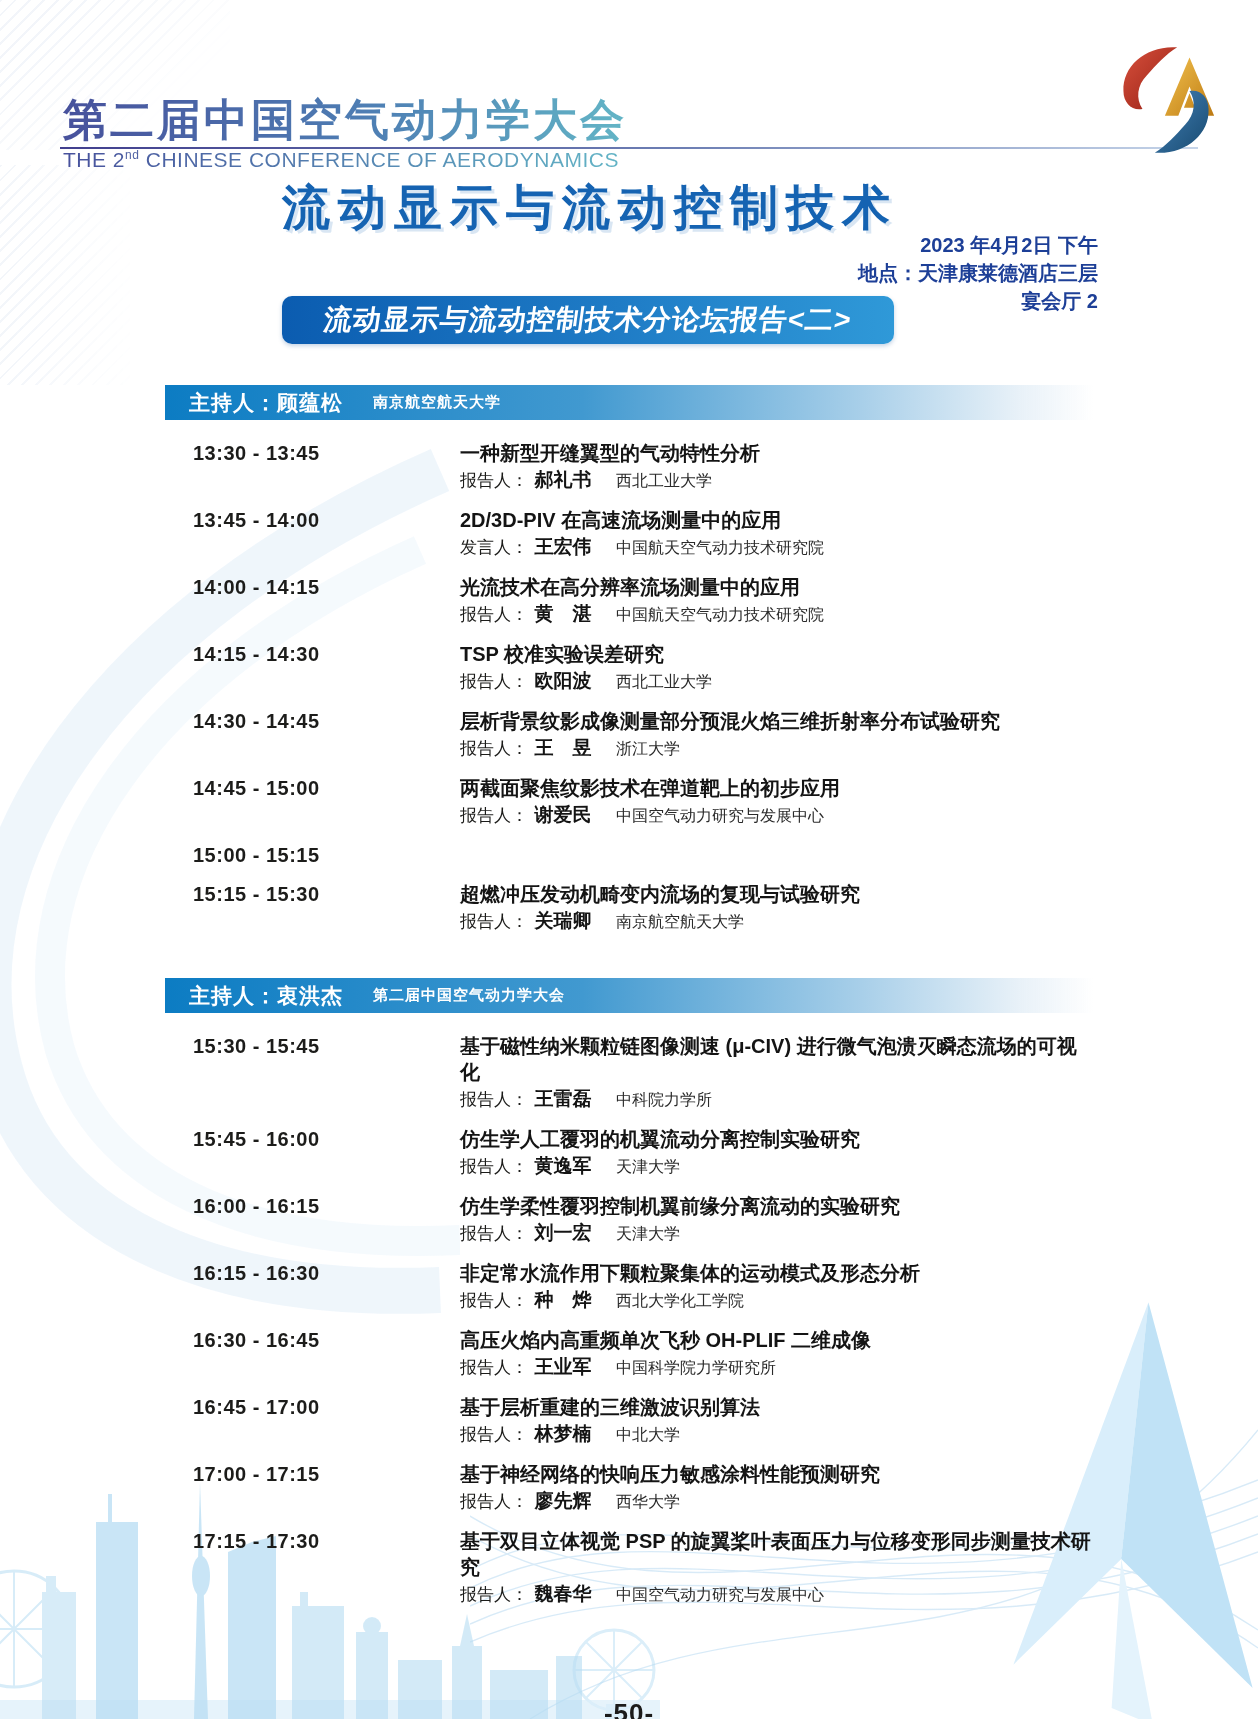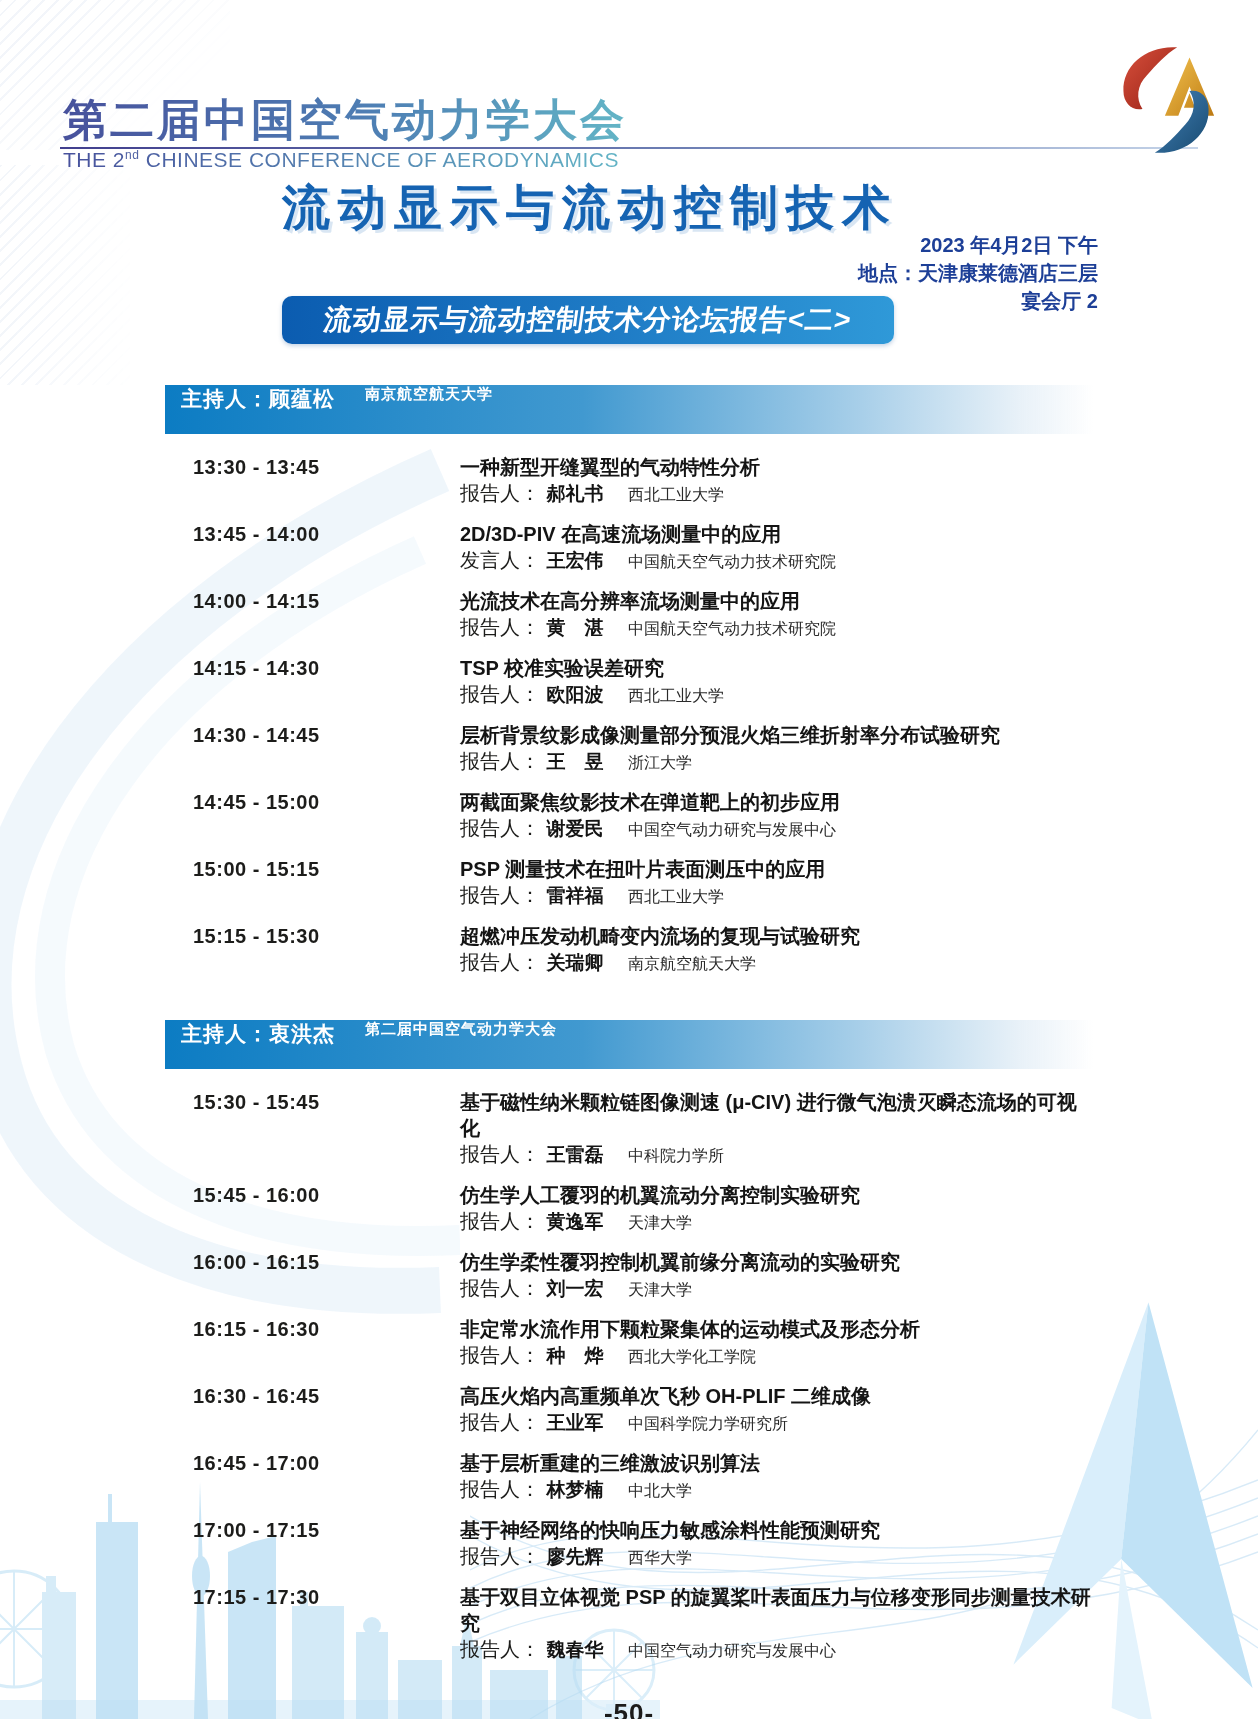--- a/index.html
+++ b/index.html
@@ -56,33 +56,33 @@
     background:linear-gradient(90deg,#0b5cb0 0%,#1f7cc6 55%,#2f99d8 100%);
     box-shadow:0 2px 4px rgba(20,80,150,.25);
   }
   .banner span{
     color:#fff;font-size:28px;font-weight:bold;letter-spacing:1px;
     transform:skewX(-8deg);white-space:nowrap;
   }
   
   .schedule{position:absolute;left:165px;top:385px;width:928px;z-index:2;}
   .session-bar{
-    height:49px;display:flex;align-items:flex-start;padding-left:16px;
+    height:35px;display:flex;align-items:center;padding-left:24px;
     background:linear-gradient(90deg,#0c7cc3 0%,#4199d0 45%,#a8cfe9 75%,#e8f1f8 92%,rgba(255,255,255,0) 100%);
   }
   .session + .session .session-bar{margin-top:22px;}
   .chair-label,.chair-name{color:#fff;font-size:21px;font-weight:bold;letter-spacing:1px;}
   .chair-affil{color:#fff;font-size:15px;font-weight:bold;margin-left:30px;letter-spacing:1px;}
   .items{padding:20px 0 8px 28px;}
   .item{display:flex;margin-bottom:13px;justify-content:space-between;}
   .time{width:267px;flex:none;font-size:20px;font-weight:bold;color:#1c1c1a;line-height:26px;letter-spacing:.5px;}
   .talk{flex:1;}
   .talk-title{font-size:20px;font-weight:bold;color:#141414;line-height:26px;}
   .talk-speaker{line-height:27px;}
-  .spk-label{font-size:20px;color:#1c1c1a;}
+  .spk-label{font-size:17px;color:#1c1c1a;}
   .spk-name{font-size:19px;font-weight:bold;color:#141414;margin-left:2px;}
   .spk-affil{font-size:16px;color:#2a2a2a;margin-left:20px;}
   
   .page-num{
     position:absolute;left:0;top:1698px;width:100%;text-align:center;z-index:2;
     font-size:26px;font-weight:bold;color:#1b1b1b;letter-spacing:1px;
   }
 </style>
 </head>
 <body>
@@ -267,28 +267,20 @@
             <div class="talk-speaker">
               <span class="spk-label">报告人：</span>
               <span class="spk-name">谢爱民</span>
               <span class="spk-affil">中国空气动力研究与发展中心</span>
             </div>
           </div>
         </div>
 
         <div class="item">
           <div class="time">15:00 - 15:15</div>
-          <div class="talk">
-            <div class="talk-title">PSP 测量技术在扭叶片表面测压中的应用</div>
-            <div class="talk-speaker">
-              <span class="spk-label">报告人：</span>
-              <span class="spk-name">雷祥福</span>
-              <span class="spk-affil">西北工业大学</span>
-            </div>
-          </div>
         </div>
 
         <div class="item">
           <div class="time">15:15 - 15:30</div>
           <div class="talk">
             <div class="talk-title">超燃冲压发动机畸变内流场的复现与试验研究</div>
             <div class="talk-speaker">
               <span class="spk-label">报告人：</span>
               <span class="spk-name">关瑞卿</span>
               <span class="spk-affil">南京航空航天大学</span>

